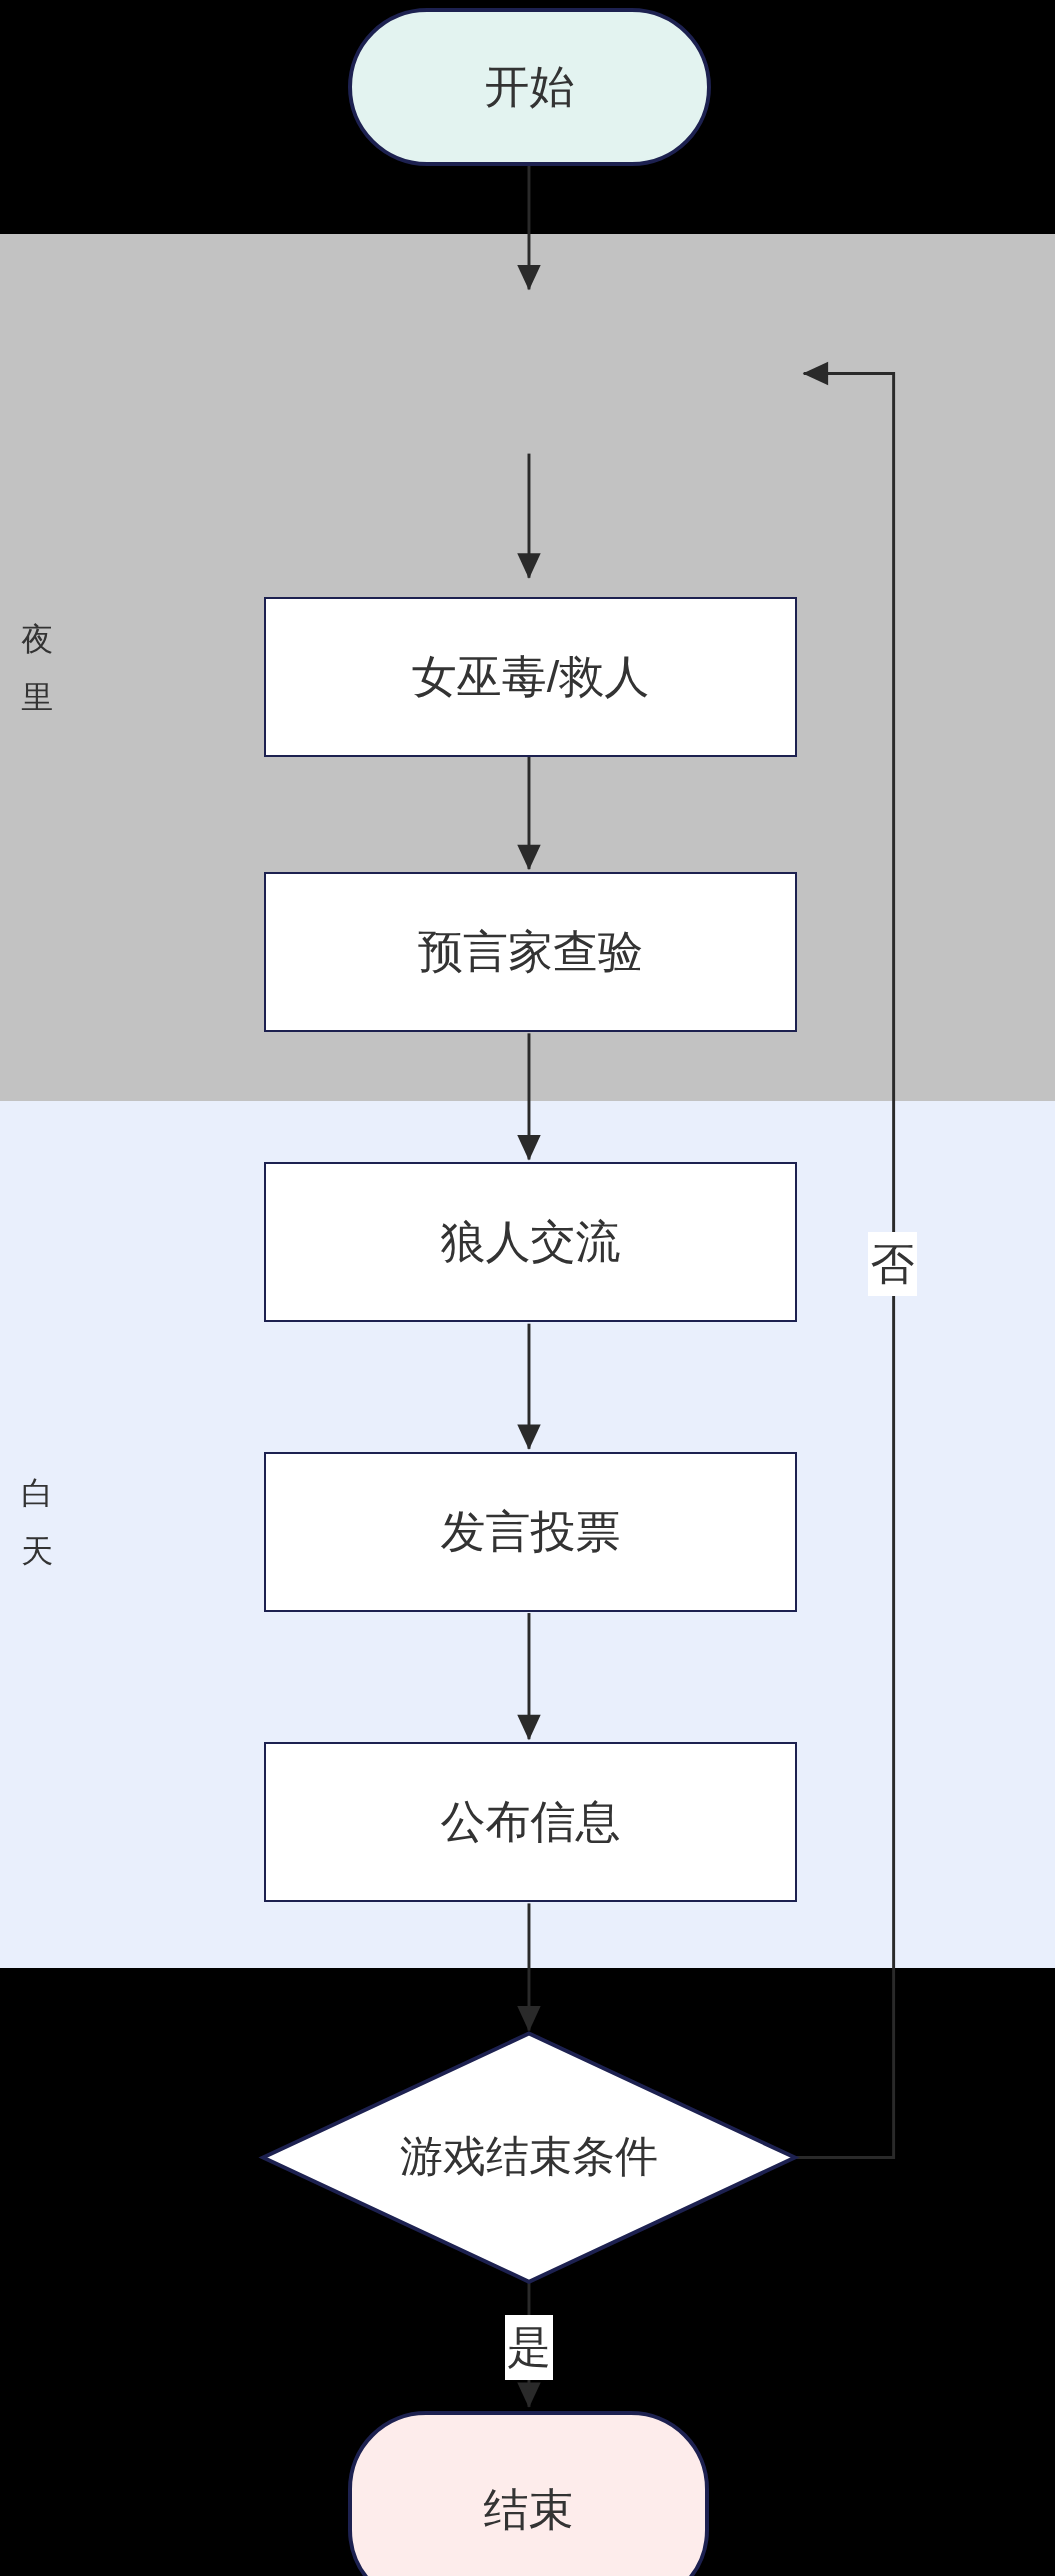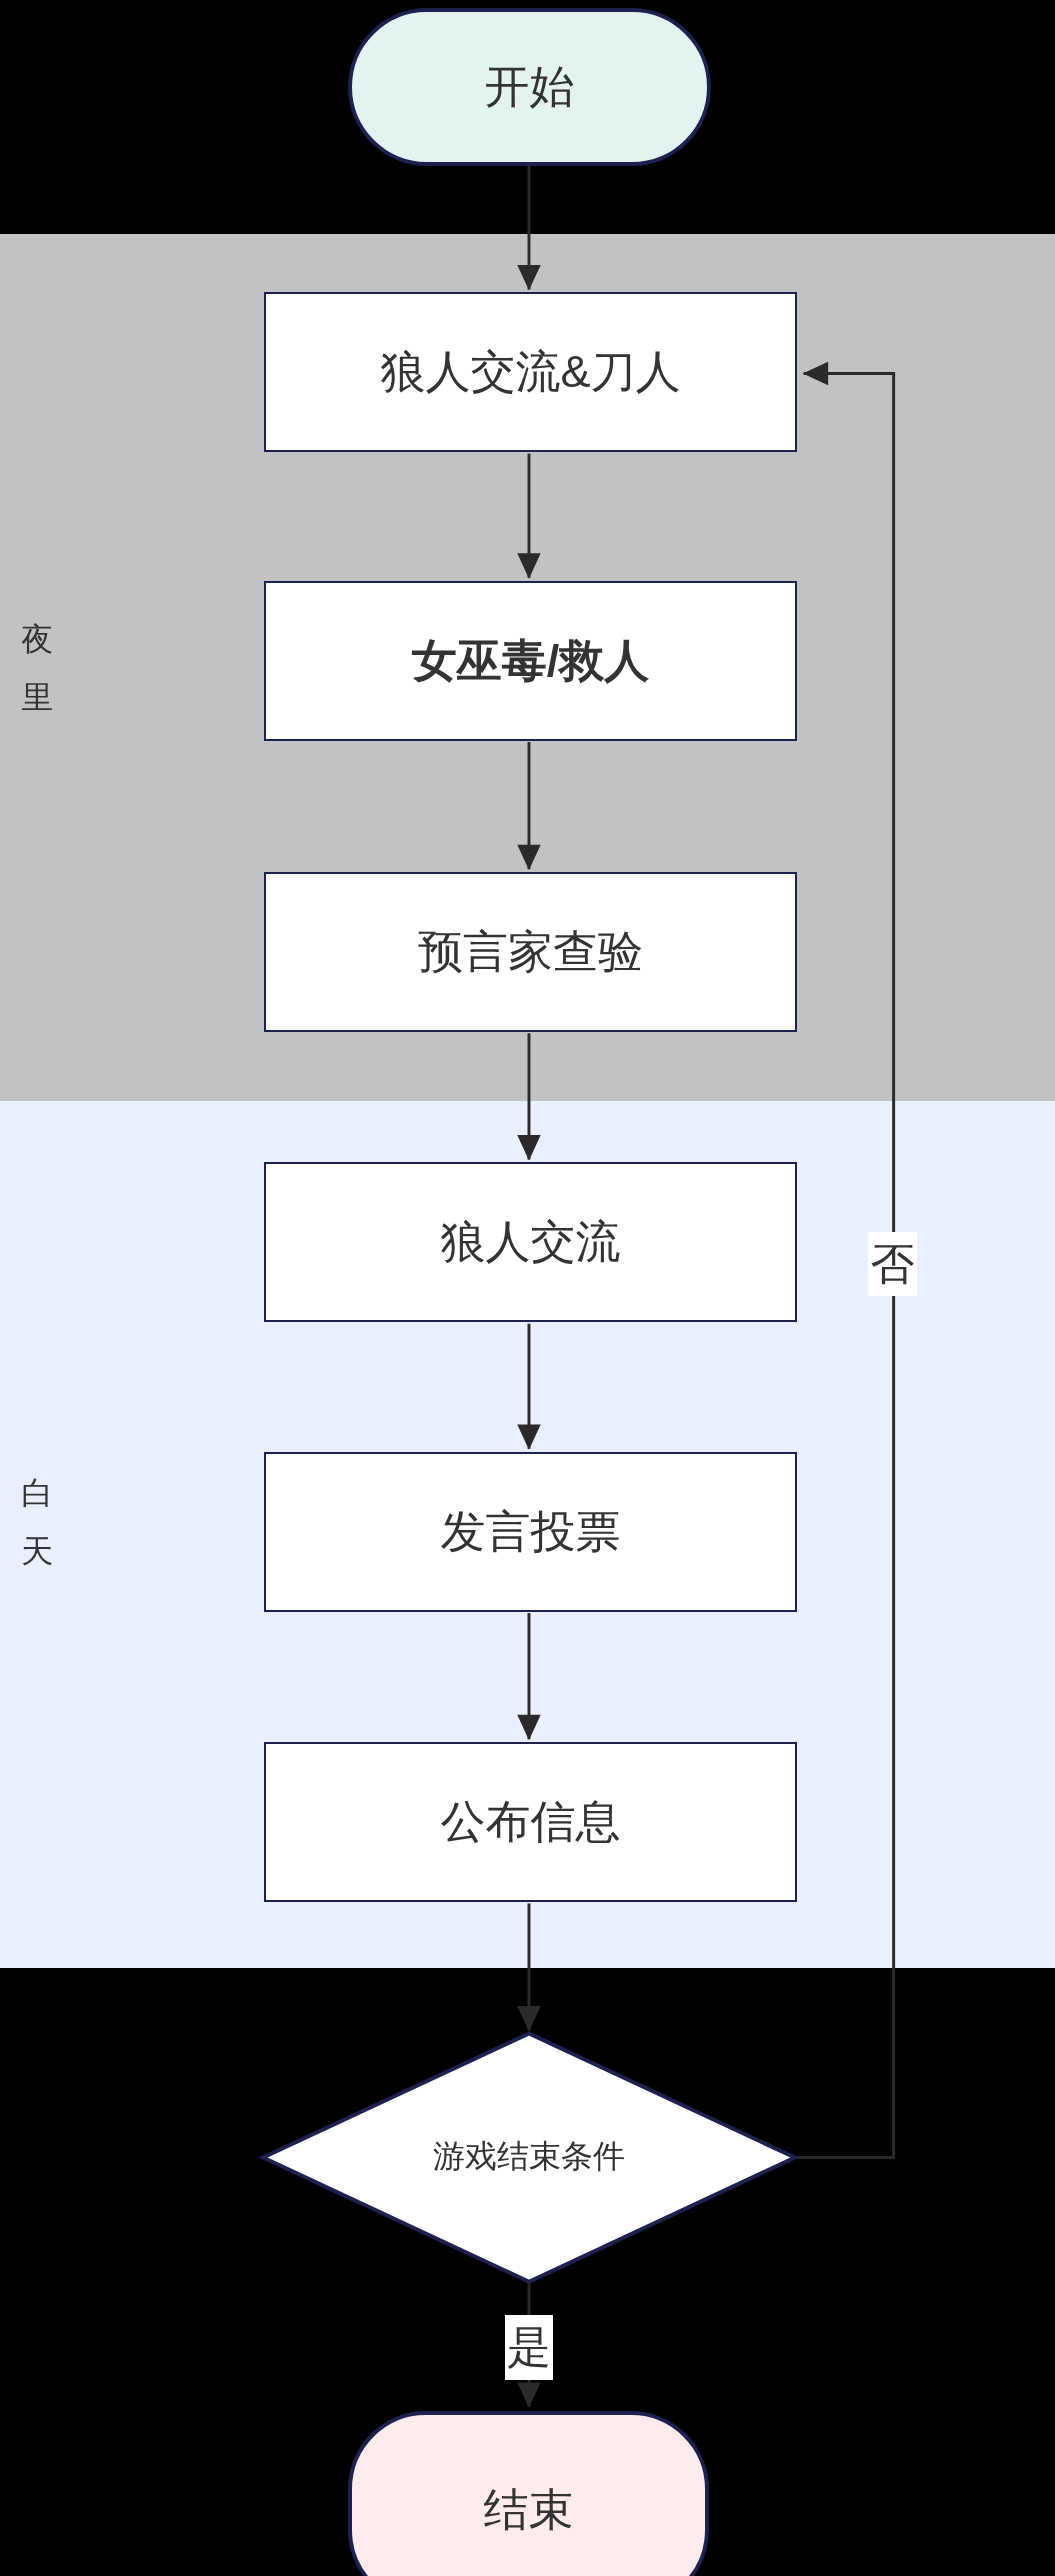--- a/index.html
+++ b/index.html
@@ -51,30 +51,30 @@
   }
   .node-end {
     left: 348px; top: 2411px; width: 361px; height: 197px;
     border-radius: 78px; background: #fdeceb;
   }
   .process {
     left: 264px; width: 533px; height: 160px;
     border: 2.9px solid #1d2150; background: #ffffff;
   }
   .proc-1 { top: 292px; }
-  .proc-2 { top: 581px; font-weight: bold; }
+  .proc-2 { top: 597px; }
   .proc-3 { top: 872px; align-items: center; }
   .proc-4 { top: 1162px; }
   .proc-5 { top: 1452px; }
   .proc-6 { top: 1742px; }
   .decision-label {
     position: absolute;
     left: 263px; top: 2033px; width: 532px; height: 248px;
     display: flex; align-items: center; justify-content: center;
-    font-size: 32px; color: #333333; z-index: 2;
+    font-size: 43px; color: #333333; z-index: 2;
   }
   
   .edge-label {
     position: absolute;
     background: #ffffff;
     display: flex; align-items: center; justify-content: center;
     font-size: 44px; color: #333333; z-index: 3;
   }
   .edge-label-no  { left: 868px; top: 1232px; width: 49px; height: 64px; }
   .edge-label-yes { left: 505px; top: 2315px; width: 48px; height: 65px; }
@@ -106,23 +106,20 @@
       <line x1="541" y1="2335" x2="541" y2="2462" marker-end="url(#arrow)"></line>
       <polyline points="814,2207 914,2207 914,382 822,382" marker-end="url(#arrow)"></polyline>
     </g>
     <polygon points="541,2080 813,2207 541,2334 269,2207" fill="#ffffff" stroke="#1d2150" stroke-width="4"></polygon>
   </svg>
 
   <div class="node terminator node-start">
     <span>开始</span>
   </div>
 
-  <div class="node process proc-1">
-    <span>狼人交流&amp;刀人</span>
-  </div>
 
   <div class="node process proc-2">
     <span>女巫毒/救人</span>
   </div>
 
   <div class="node process proc-3">
     <span>预言家查验</span>
   </div>
 
   <div class="node process proc-4">

